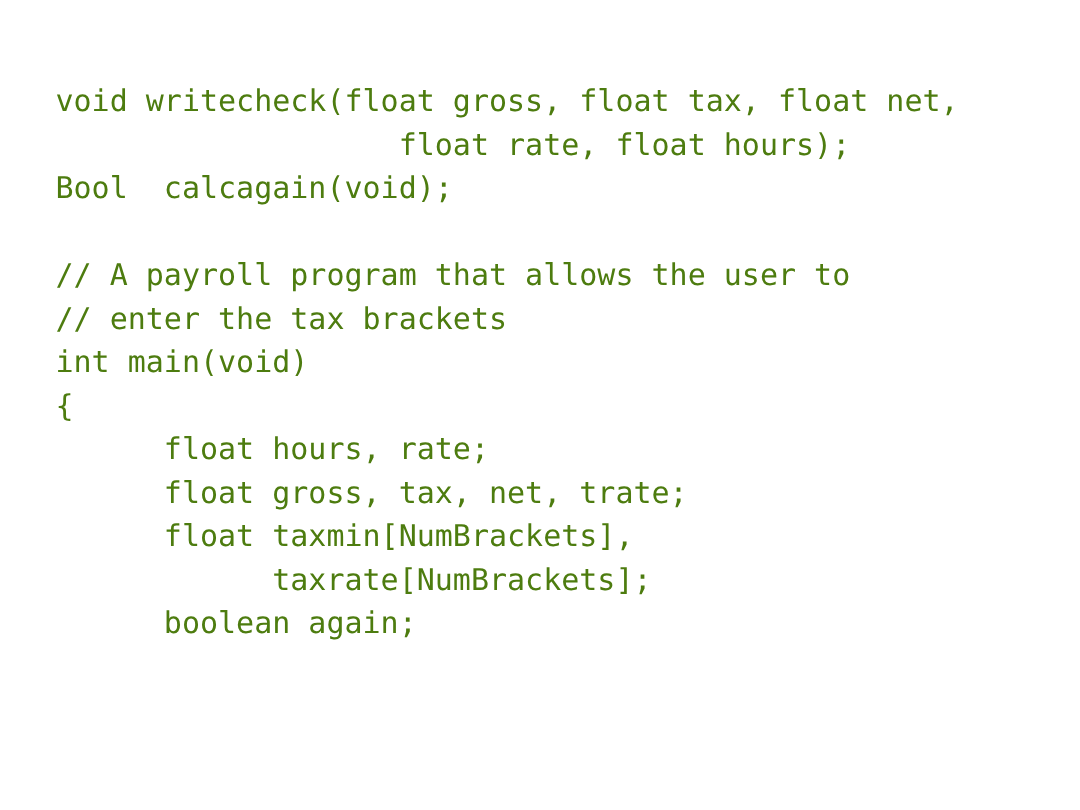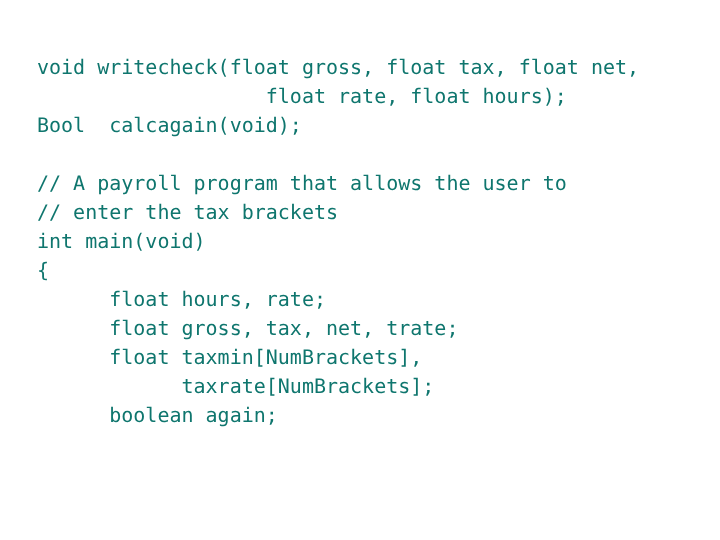--- a/index.html
+++ b/index.html
@@ -20,21 +20,21 @@
     height: 540px;
     background: #ffffff;
     box-sizing: border-box;
   }
   #code-listing {
     position: absolute;
     left: 37px;
     top: 53px;
     margin: 0;
     padding: 0;
-    color: #0f766e;
+    color: #4d7c0f;
     font-family: "DejaVu Sans Mono", "Liberation Mono", monospace;
     font-size: 20px;
     line-height: 29px;
     letter-spacing: 0px;
     white-space: pre;
     font-weight: 400;
     -webkit-font-smoothing: none;
     text-rendering: geometricPrecision;
   }
   .code-line {

